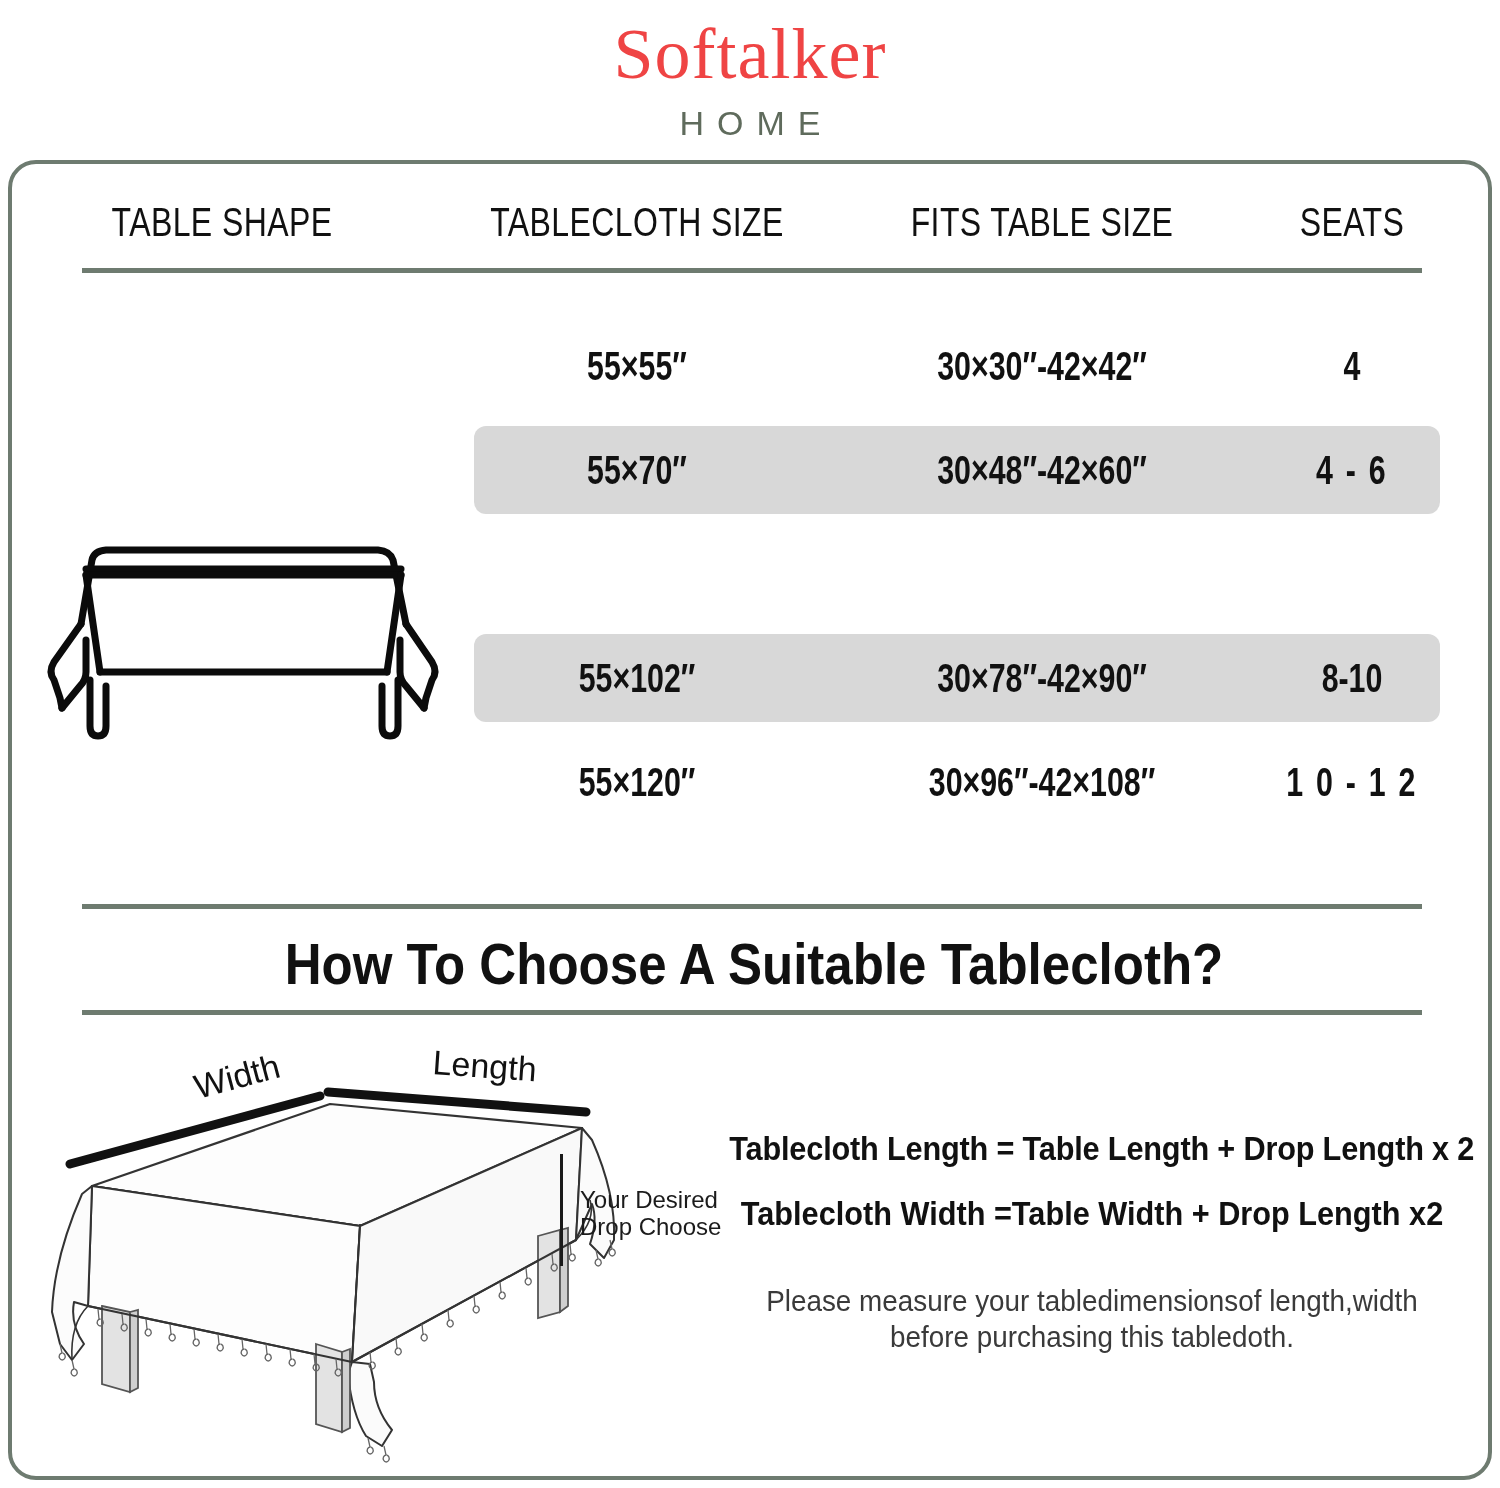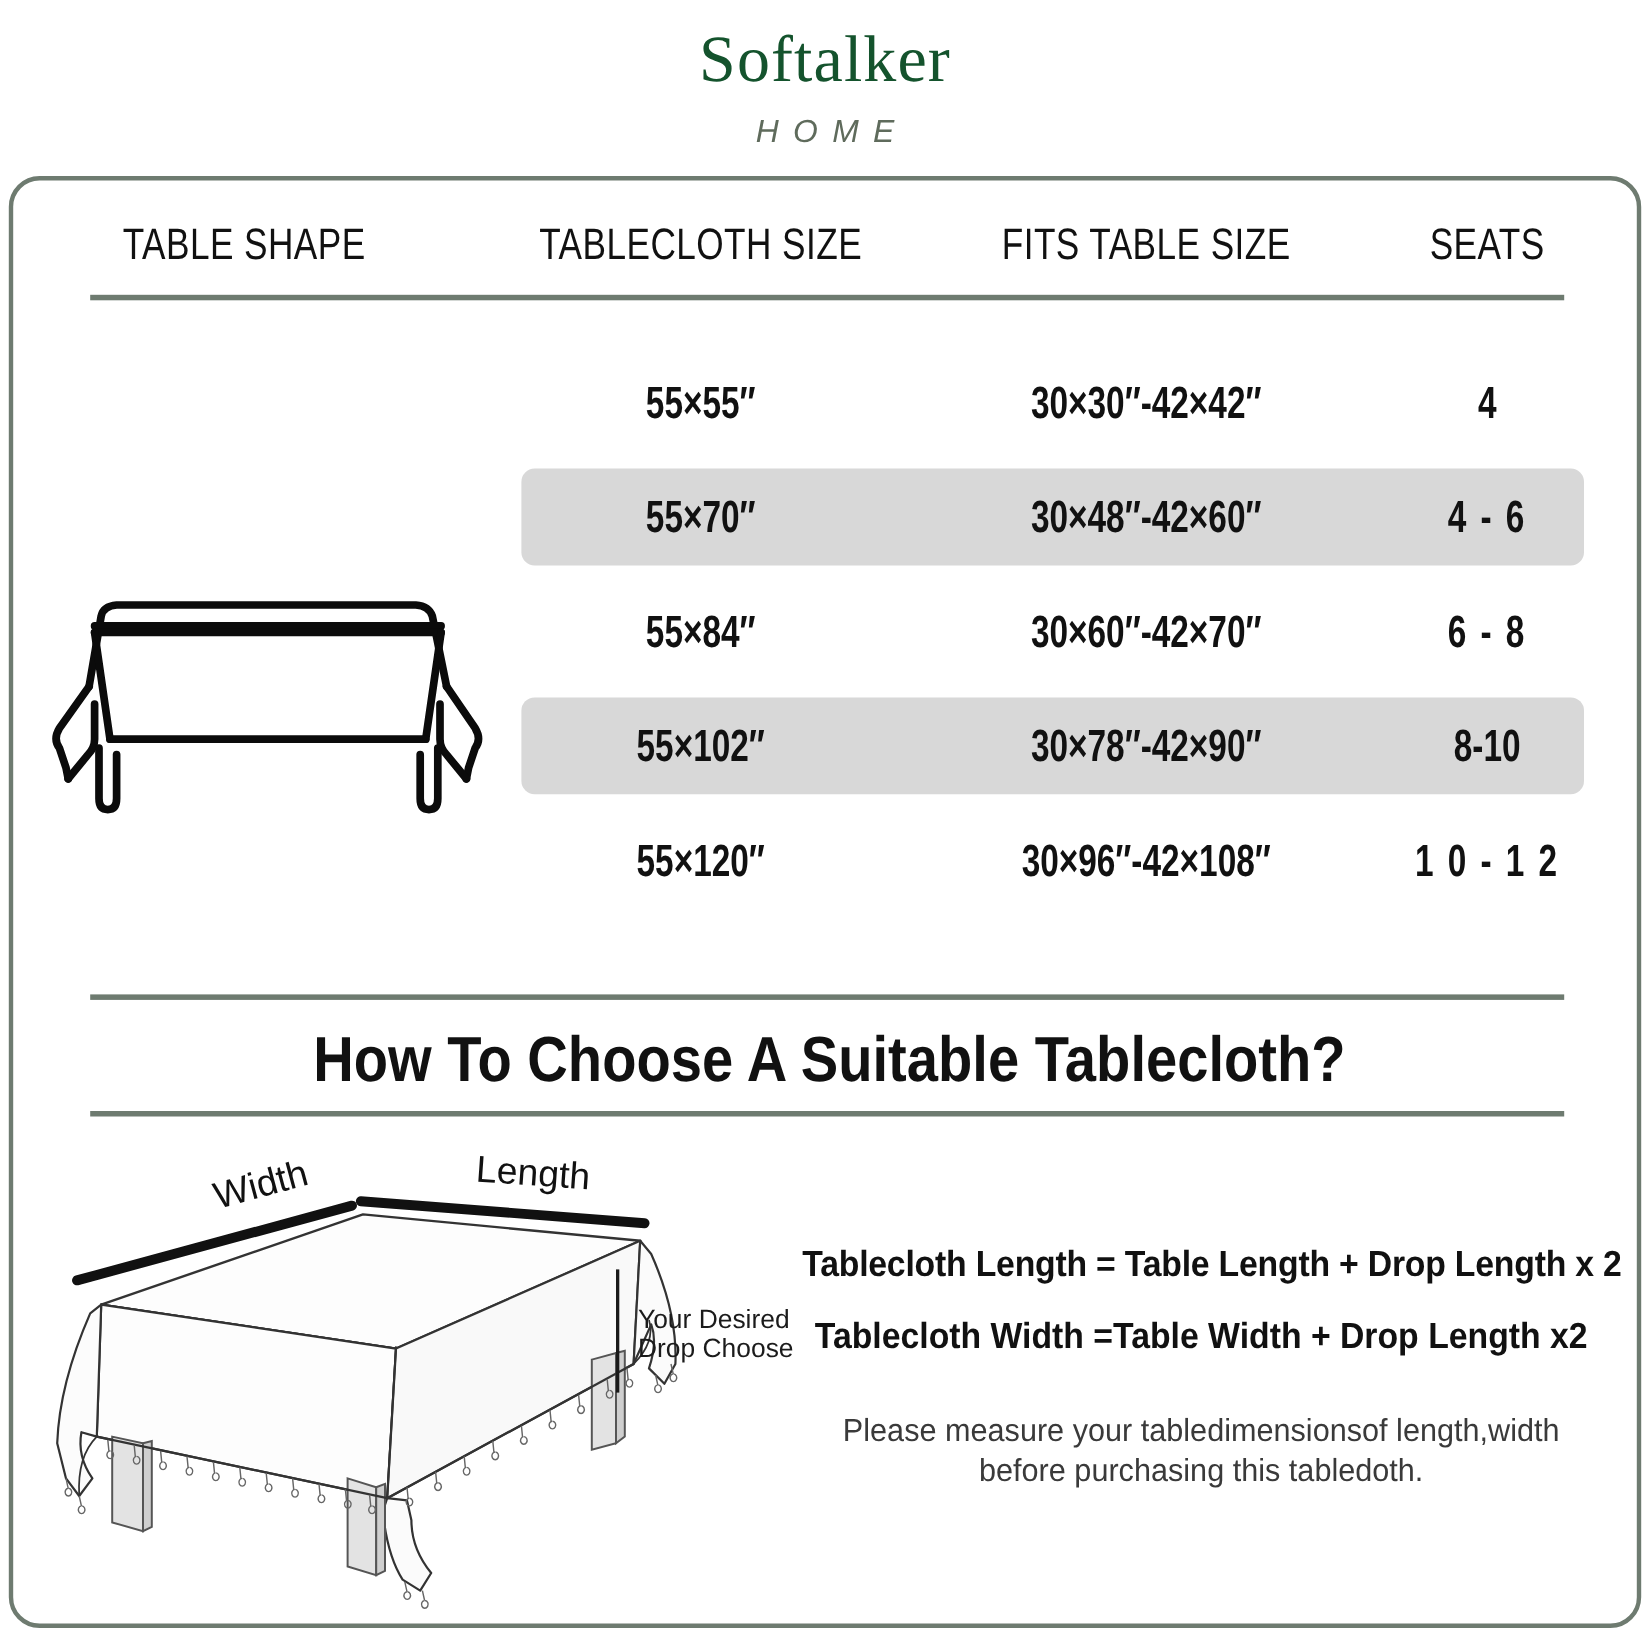--- a/index.html
+++ b/index.html
@@ -10,36 +10,35 @@
     color:#1a1a1a;
   }
 
   
   #brand{
     position:absolute; left:0; top:8px; width:1500px;
     text-align:center;
   }
   #brand-word{
     font-family:"Liberation Serif", serif;
-    font-size:60px;
+    font-size:72px;
     line-height:92px;
     letter-spacing:1px;
-    color:#14532d;
+    color:#ef4444;
     font-weight:400;
     display:block;
   }
   #brand-sub{
     display:block;
     font-family:"Liberation Sans", sans-serif;
-    font-size:29px;
+    font-size:34px;
     letter-spacing:13px;
     color:#5f6b5c;
     margin-top:4px;
     padding-left:13px;
-    font-style:italic;
   }
 
   
   #frame{
     position:absolute;
     left:8px; top:160px;
     width:1484px; height:1320px;
     border:4px solid #6e7b70;
     border-radius:28px;
   }
@@ -218,25 +217,20 @@
         <div class="cell cell-seats">4</div>
       </div>
 
       <div class="row" style="top:104px">
         <div class="band"></div>
         <div class="cell cell-size">55×70″</div>
         <div class="cell cell-fits">30×48″-42×60″</div>
         <div class="cell cell-seats s">4 - 6</div>
       </div>
 
-      <div class="row" style="top:208px">
-        <div class="cell cell-size">55×84″</div>
-        <div class="cell cell-fits">30×60″-42×70″</div>
-        <div class="cell cell-seats s">6 - 8</div>
-      </div>
 
       <div class="row" style="top:312px">
         <div class="band"></div>
         <div class="cell cell-size">55×102″</div>
         <div class="cell cell-fits">30×78″-42×90″</div>
         <div class="cell cell-seats">8-10</div>
       </div>
 
       <div class="row" style="top:416px">
         <div class="cell cell-size">55×120″</div>

